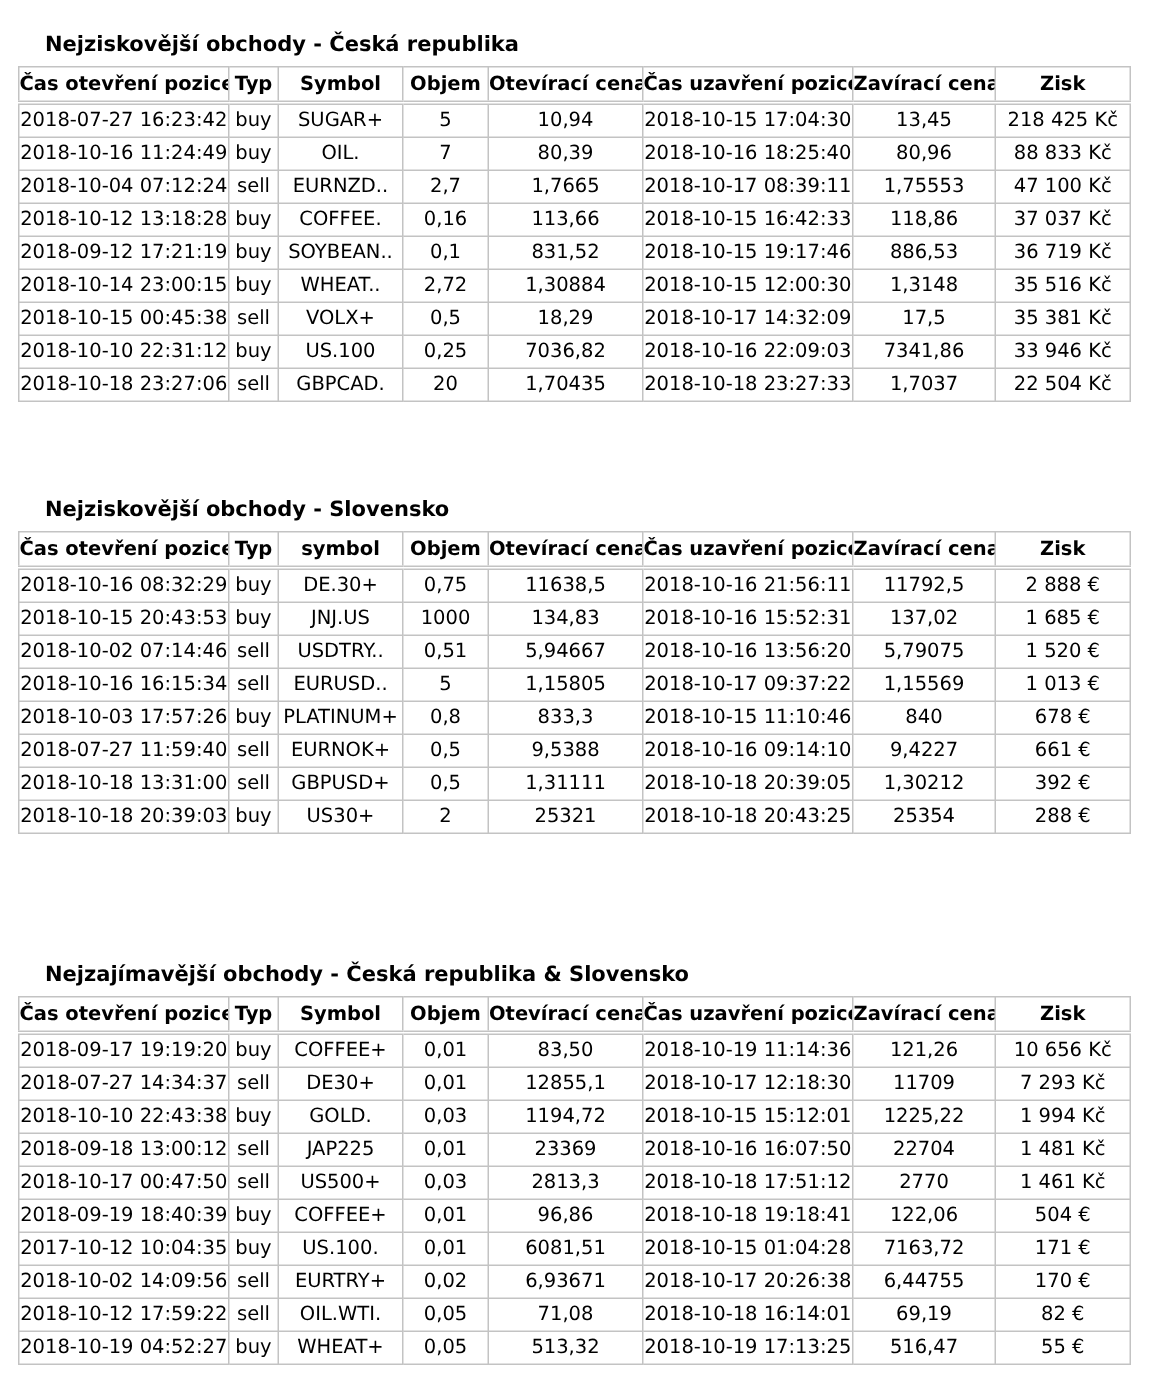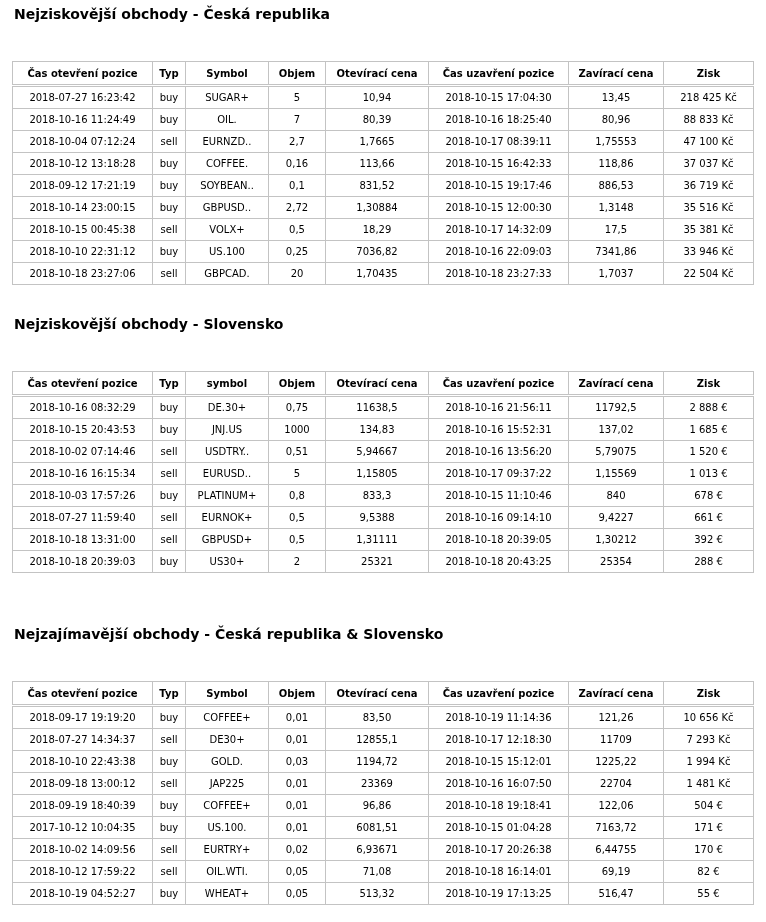--- a/index.html
+++ b/index.html
@@ -4,33 +4,33 @@
 <style>
   html, body { margin: 0; padding: 0; background: #ffffff; }
   body {
     width: 766px; height: 922px; overflow: hidden;
     font-family: "DejaVu Sans", sans-serif;
     color: #000;
     position: relative;
   }
   .section { position: absolute; left: 0; width: 766px; }
   .section h2 {
-    margin: 0;
+    margin: 16px;
     position: absolute;
     left: 14px; top: 6px;
     font-size: 14px;
     font-weight: bold;
     letter-spacing: 0;
     white-space: nowrap;
   }
   table.trades {
     position: absolute;
-    left: 12px; top: 61px;
+    left: 12px; top: 44px;
     border-collapse: collapse;
-    font-size: 10px;
+    font-size: 13px;
     table-layout: fixed;
     width: 741px;
     border: 1px solid #c3c3c3;
   }
   table.trades th, table.trades td {
     border: 1px solid #c3c3c3;
     text-align: center;
     padding: 0;
     height: 21px;
     white-space: nowrap;
@@ -125,21 +125,21 @@
           <td>SOYBEAN..</td>
           <td>0,1</td>
           <td>831,52</td>
           <td>2018-10-15 19:17:46</td>
           <td>886,53</td>
           <td>36 719 Kč</td>
         </tr>
         <tr>
           <td>2018-10-14 23:00:15</td>
           <td>buy</td>
-          <td>GBPUSD..</td>
+          <td>WHEAT..</td>
           <td>2,72</td>
           <td>1,30884</td>
           <td>2018-10-15 12:00:30</td>
           <td>1,3148</td>
           <td>35 516 Kč</td>
         </tr>
         <tr>
           <td>2018-10-15 00:45:38</td>
           <td>sell</td>
           <td>VOLX+</td>
@@ -343,20 +343,30 @@
           <td>2018-09-18 13:00:12</td>
           <td>sell</td>
           <td>JAP225</td>
           <td>0,01</td>
           <td>23369</td>
           <td>2018-10-16 16:07:50</td>
           <td>22704</td>
           <td>1 481 Kč</td>
         </tr>
         <tr>
+          <td>2018-10-17 00:47:50</td>
+          <td>sell</td>
+          <td>US500+</td>
+          <td>0,03</td>
+          <td>2813,3</td>
+          <td>2018-10-18 17:51:12</td>
+          <td>2770</td>
+          <td>1 461 Kč</td>
+        </tr>
+        <tr>
           <td>2018-09-19 18:40:39</td>
           <td>buy</td>
           <td>COFFEE+</td>
           <td>0,01</td>
           <td>96,86</td>
           <td>2018-10-18 19:18:41</td>
           <td>122,06</td>
           <td>504 €</td>
         </tr>
         <tr>

